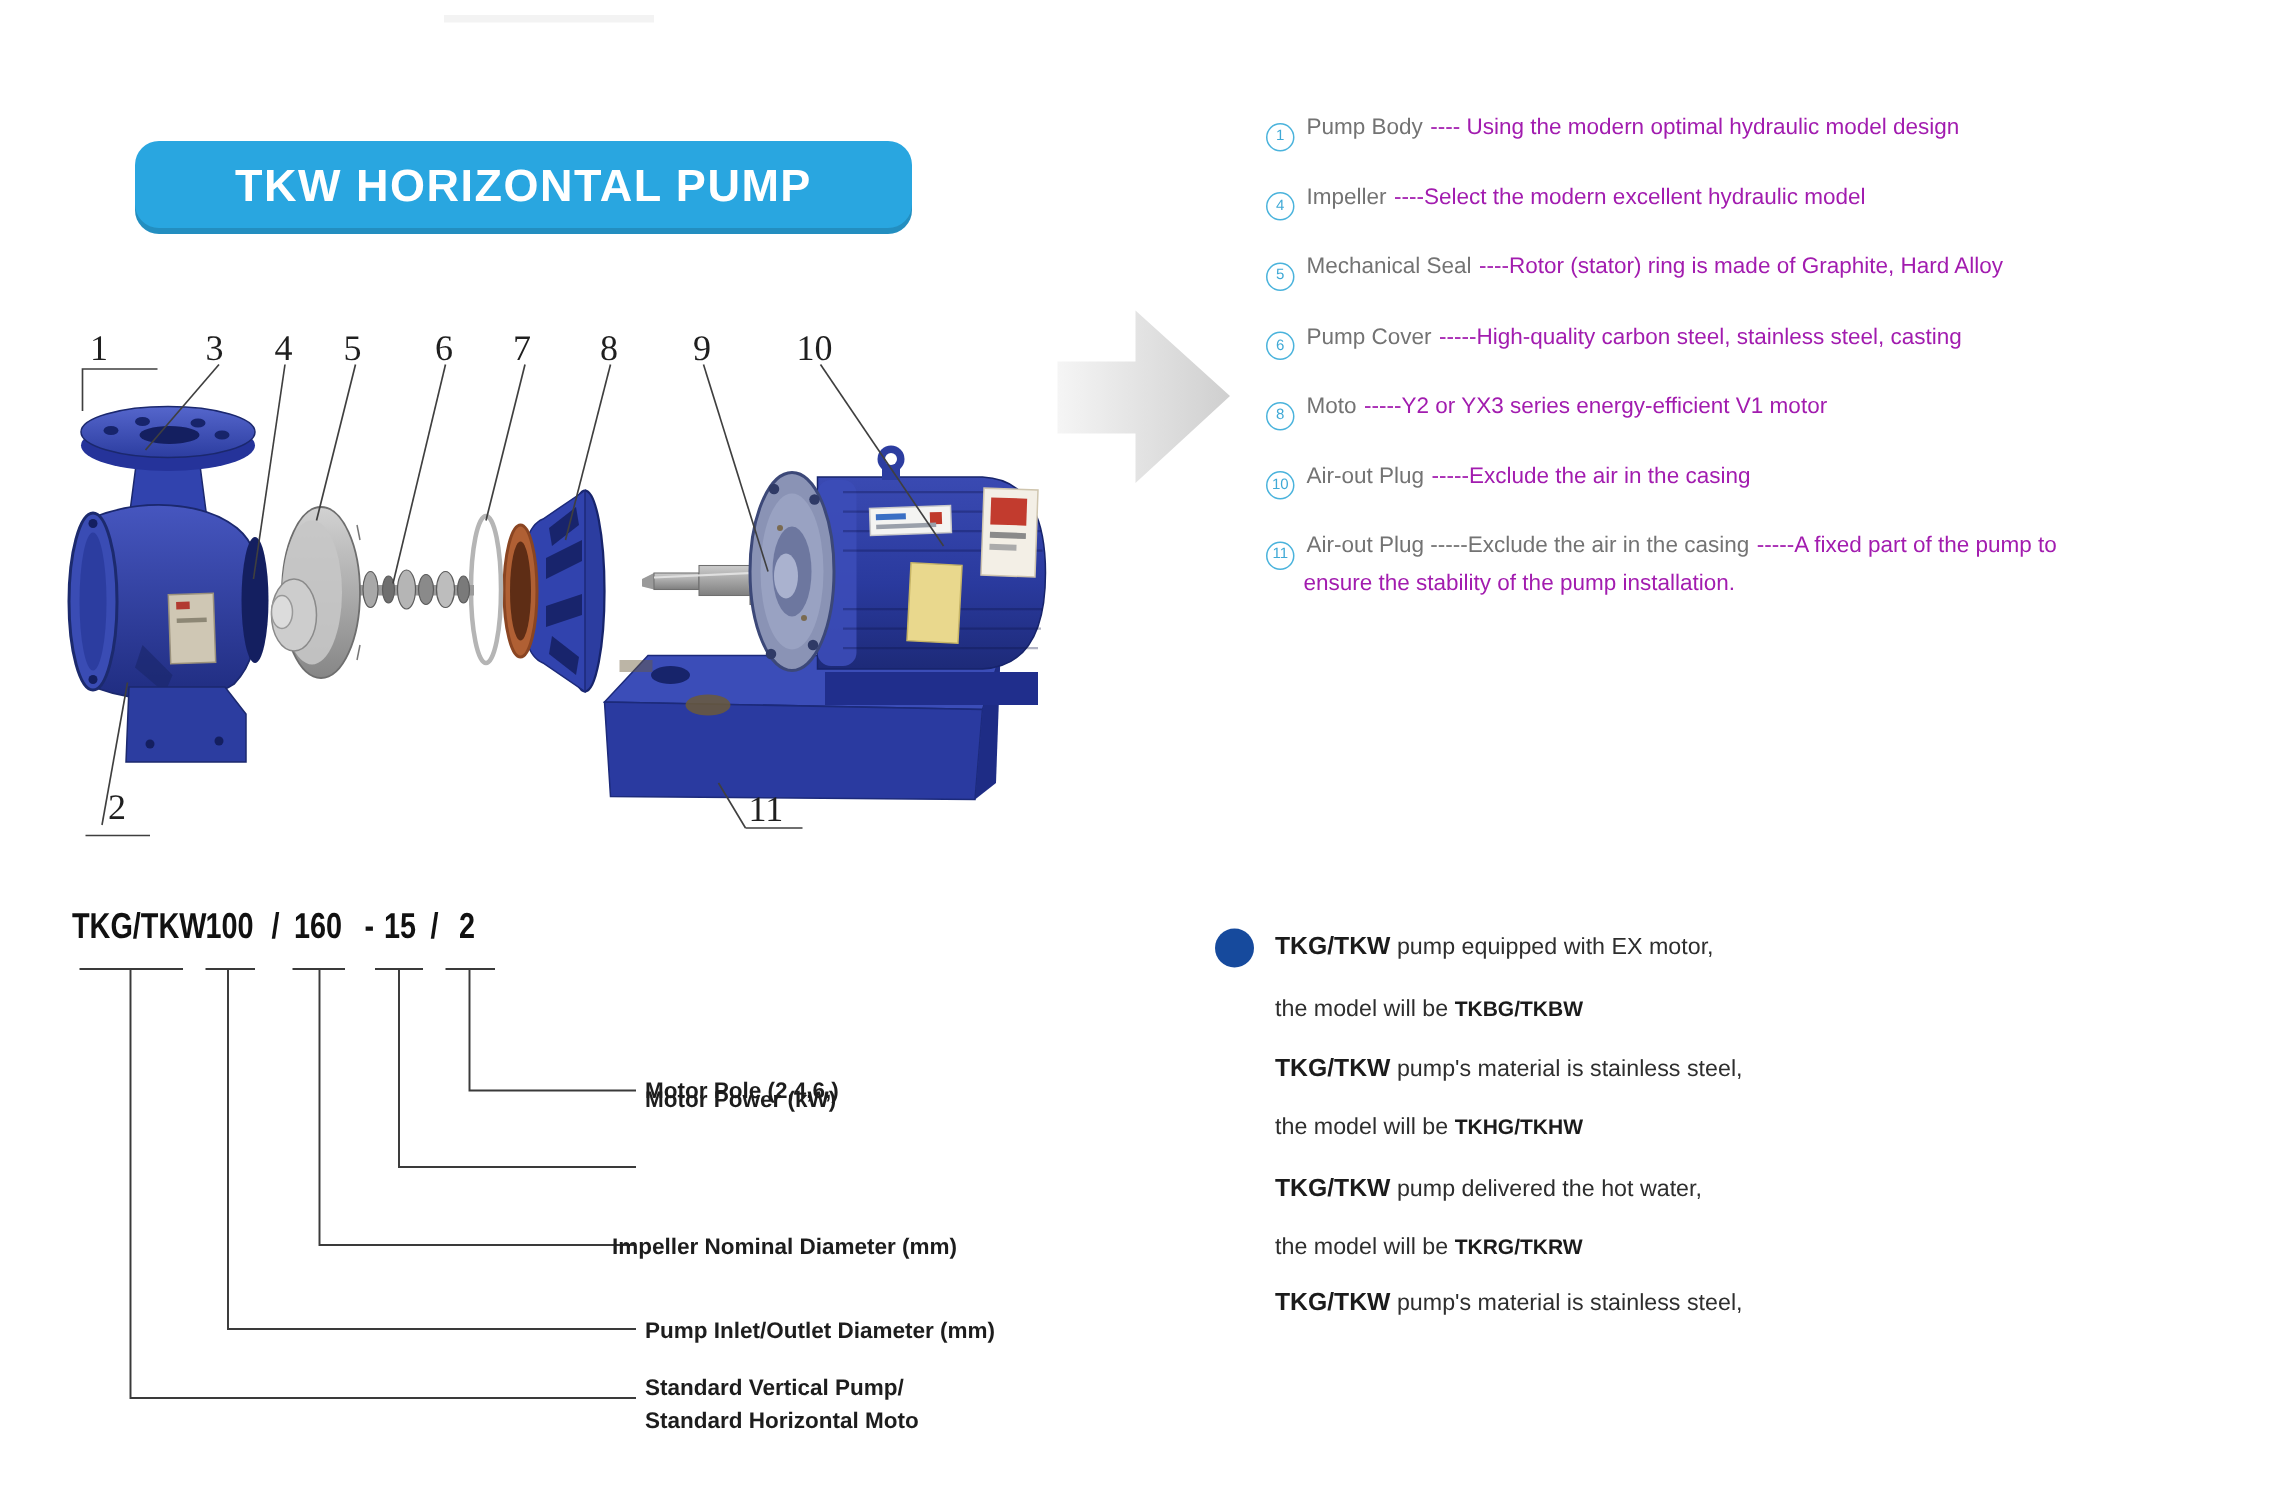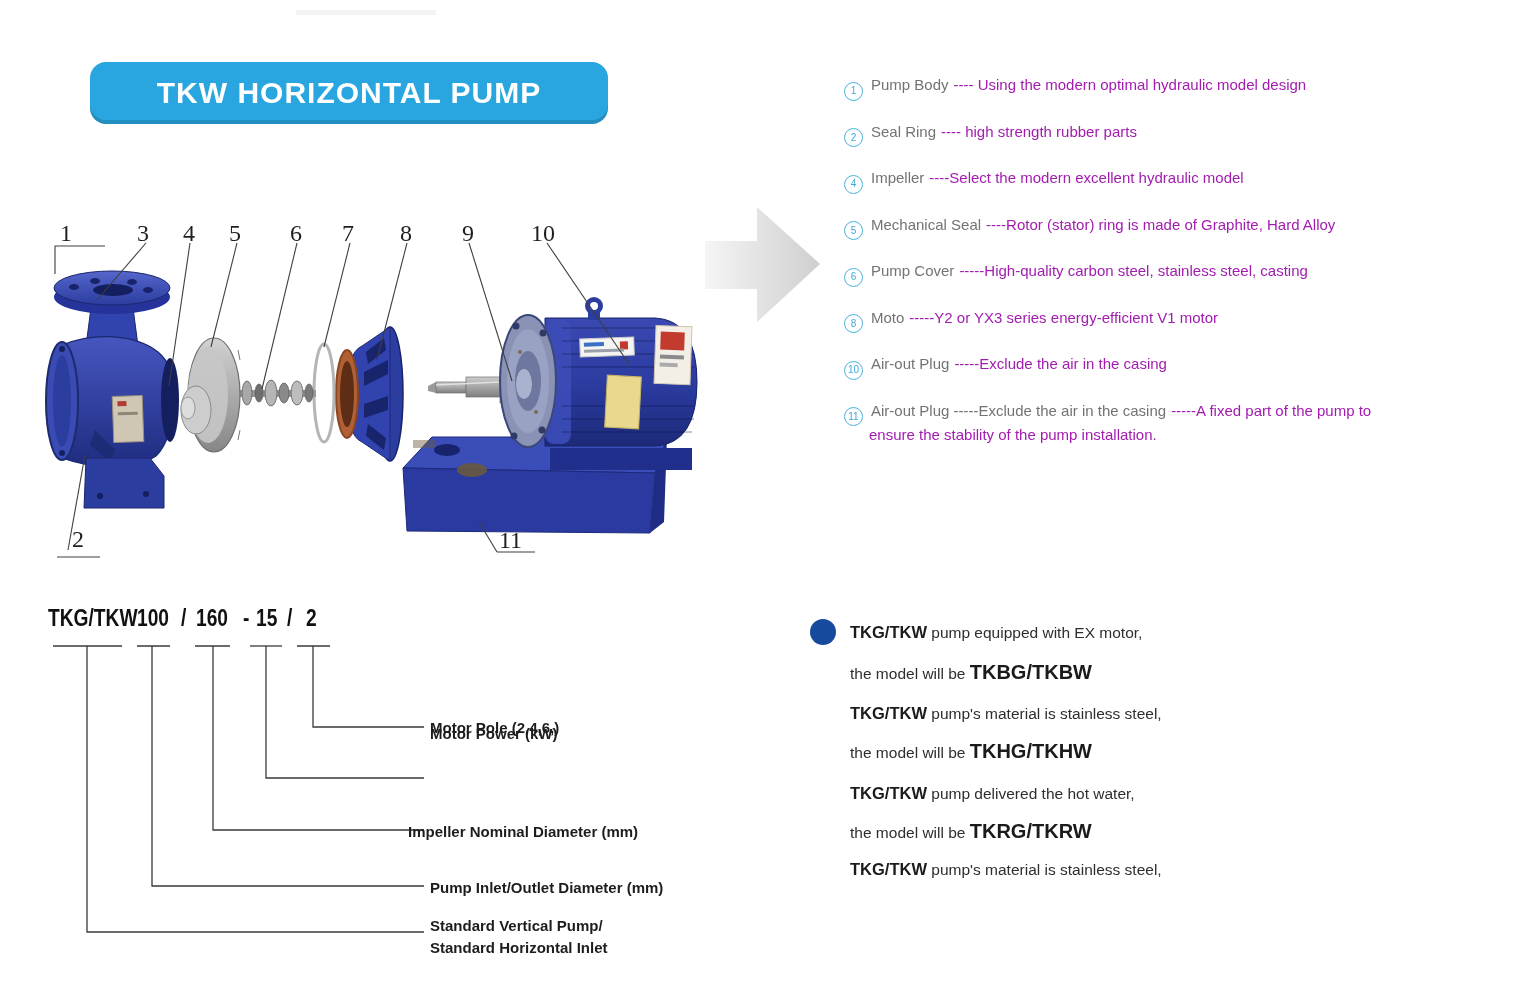--- a/index.html
+++ b/index.html
@@ -1,21 +1,21 @@
 <!DOCTYPE html>
 <html><head>
 <meta charset="utf-8">
 <style>
   html,body{margin:0;padding:0;background:#fff;}
   .page{position:relative;width:1513px;height:1000px;background:#ffffff;overflow:hidden;
         font-family:"Liberation Sans",sans-serif;}
   svg.gfx{position:absolute;left:0;top:0;pointer-events:none;}
 
   
-  .banner{position:absolute;left:90px;top:62px;width:518px;height:62px;background:#29a6e0;
+  .banner{position:absolute;left:90px;top:94px;width:518px;height:62px;background:#29a6e0;
           border-radius:16px;display:flex;align-items:center;justify-content:center;
           box-shadow:inset 0 -4px 0 rgba(0,0,0,.14);}
   .banner span{color:#fff;font-weight:700;font-size:30px;letter-spacing:1px;}
 
   
   .callout{position:absolute;font-family:"Liberation Serif",serif;font-size:24px;color:#1f1f1f;line-height:26px;}
 
   
   .parts{position:absolute;left:844px;top:76px;width:665px;}
   .pitem{margin-bottom:22px;line-height:18px;font-size:15px;color:#3b3b3b;white-space:nowrap;}
@@ -28,21 +28,21 @@
 
   
   .mtoken{position:absolute;top:604px;font-weight:700;font-size:24px;color:#111;
           transform:scaleX(.8);transform-origin:left top;white-space:nowrap;}
   .mlabel{position:absolute;font-weight:700;font-size:15px;color:#1d1d1d;white-space:nowrap;line-height:19px;}
 
   
   .bullet{position:absolute;left:810px;top:619px;width:26px;height:26px;border-radius:50%;background:#164a9d;}
   .note-line{position:absolute;left:850px;font-size:15.5px;color:#2e2e2e;white-space:nowrap;line-height:19px;}
   .nhead{font-weight:700;font-size:16.5px;color:#1b1b1b;}
-  .ntail{font-weight:700;font-size:20px;color:#1b1b1b;}
+  .ntail{font-weight:700;font-size:14px;color:#1b1b1b;}
   .note-big .ntail{font-size:18.5px;}
 </style>
 </head>
 <body>
 
 <div class="page">
 
   <svg class="gfx" width="1513" height="1000" viewBox="0 0 1513 1000">
     <defs>
       <linearGradient id="gArrow" x1="0" y1="0" x2="1" y2="0">
@@ -247,21 +247,20 @@
   <span class="callout" style="left:290px;top:220px">6</span>
   <span class="callout" style="left:342px;top:220px">7</span>
   <span class="callout" style="left:400px;top:220px">8</span>
   <span class="callout" style="left:462px;top:220px">9</span>
   <span class="callout" style="left:531px;top:220px">10</span>
   <span class="callout" style="left:72px;top:526px">2</span>
   <span class="callout" style="left:499px;top:527px">11</span>
 
   <div class="parts">
     <div class="pitem"><span class="pnum">1</span><span class="pname">Pump Body</span><span class="pdesc">---- Using the modern optimal hydraulic model design</span></div>
-    <div class="pitem"><span class="pnum">2</span><span class="pname">Seal Ring</span><span class="pdesc">---- high strength rubber parts</span></div>
     <div class="pitem"><span class="pnum">4</span><span class="pname">Impeller</span><span class="pdesc">----Select the modern excellent hydraulic model</span></div>
     <div class="pitem"><span class="pnum">5</span><span class="pname">Mechanical Seal</span><span class="pdesc">----Rotor (stator) ring is made of Graphite, Hard Alloy</span></div>
     <div class="pitem"><span class="pnum">6</span><span class="pname">Pump Cover</span><span class="pdesc">-----High-quality carbon steel, stainless steel, casting</span></div>
     <div class="pitem"><span class="pnum">8</span><span class="pname">Moto</span><span class="pdesc">-----Y2 or YX3 series energy-efficient V1 motor</span></div>
     <div class="pitem"><span class="pnum">10</span><span class="pname">Air-out Plug</span><span class="pdesc">-----Exclude the air in the casing</span></div>
     <div class="pitem"><span class="pnum">11</span><span class="pname">Air-out Plug -----Exclude the air in the casing</span><span class="pdesc">-----A fixed part of the pump to</span>
       <div class="pcont pdesc">ensure the stability of the pump installation.</div>
     </div>
   </div>
 
@@ -272,21 +271,21 @@
   <span class="mtoken" style="left:243px">-</span>
   <span class="mtoken" style="left:256px">15</span>
   <span class="mtoken" style="left:287px">/</span>
   <span class="mtoken" style="left:306px">2</span>
 
   <span class="mlabel" style="left:430px;top:718px">Motor Pole (2,4,6,)</span>
   <span class="mlabel" style="left:430px;top:724px">Motor Power (kW)</span>
   <span class="mlabel" style="left:408px;top:822px">Impeller Nominal Diameter (mm)</span>
   <span class="mlabel" style="left:430px;top:878px">Pump Inlet/Outlet Diameter (mm)</span>
   <span class="mlabel" style="left:430px;top:916px">Standard Vertical Pump/</span>
-  <span class="mlabel" style="left:430px;top:938px">Standard Horizontal Inlet</span>
+  <span class="mlabel" style="left:430px;top:938px">Standard Horizontal Moto</span>
 
   <div class="bullet"></div>
   <div class="note-line" style="top:622px"><span class="nhead">TKG/TKW</span><span> pump equipped with EX motor,</span><span class="ntail"></span></div>
   <div class="note-line" style="top:663px"><span class="nhead"></span><span>the model will be </span><span class="ntail">TKBG/TKBW</span></div>
   <div class="note-line" style="top:703px"><span class="nhead">TKG/TKW</span><span> pump's material is stainless steel,</span><span class="ntail"></span></div>
   <div class="note-line" style="top:742px"><span class="nhead"></span><span>the model will be </span><span class="ntail">TKHG/TKHW</span></div>
   <div class="note-line" style="top:783px"><span class="nhead">TKG/TKW</span><span> pump delivered the hot water,</span><span class="ntail"></span></div>
   <div class="note-line" style="top:822px"><span class="nhead"></span><span>the model will be </span><span class="ntail">TKRG/TKRW</span></div>
   <div class="note-line" style="top:859px"><span class="nhead">TKG/TKW</span><span> pump's material is stainless steel,</span><span class="ntail"></span></div>
 

